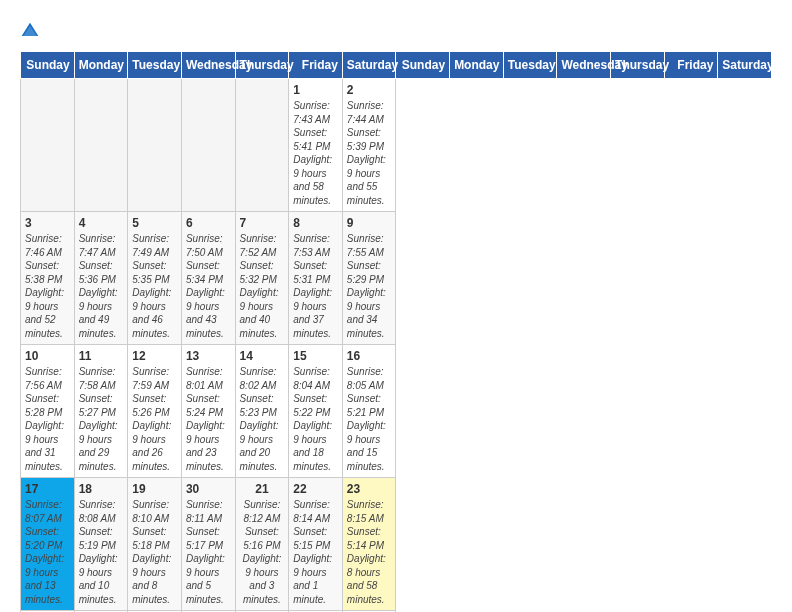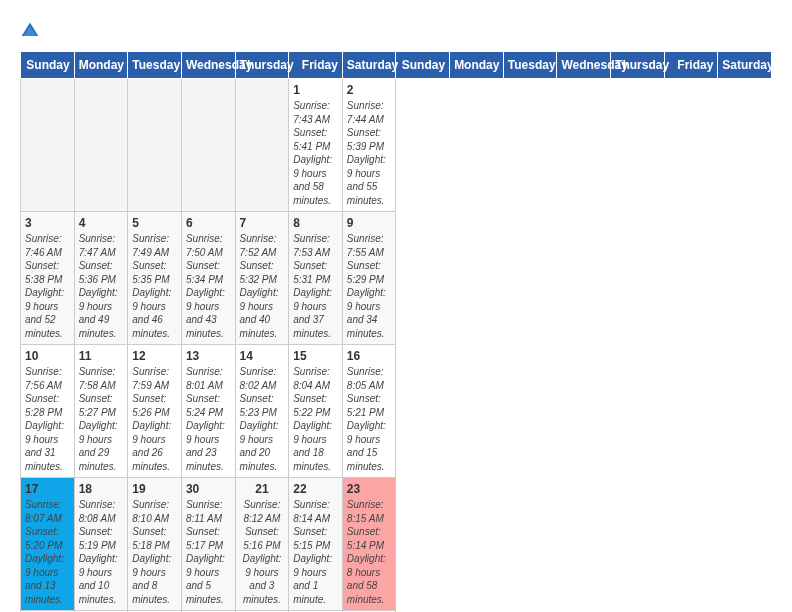--- a/index.html
+++ b/index.html
@@ -267,21 +267,21 @@
           <div class="day-info" style="white-space: pre-line;">Sunrise: 8:12 AM
 Sunset: 5:16 PM
 Daylight: 9 hours and 3 minutes.</div>
         </td>
         <td style="background: rgb(248, 248, 248);">
           <span class="day-num">22</span>
           <div class="day-info" style="white-space: pre-line;">Sunrise: 8:14 AM
 Sunset: 5:15 PM
 Daylight: 9 hours and 1 minute.</div>
         </td>
-        <td style="background: #fca5a5;">
+        <td style="background: #fef9c3;">
           <span class="day-num">23</span>
           <div class="day-info" style="white-space: pre-line;">Sunrise: 8:15 AM
 Sunset: 5:14 PM
 Daylight: 8 hours and 58 minutes.</div>
         </td>
       </tr>
       <tr>
         <td>
           <span class="day-num">24</span>
           <div class="day-info" style="white-space: pre-line;">Sunrise: 8:17 AM

